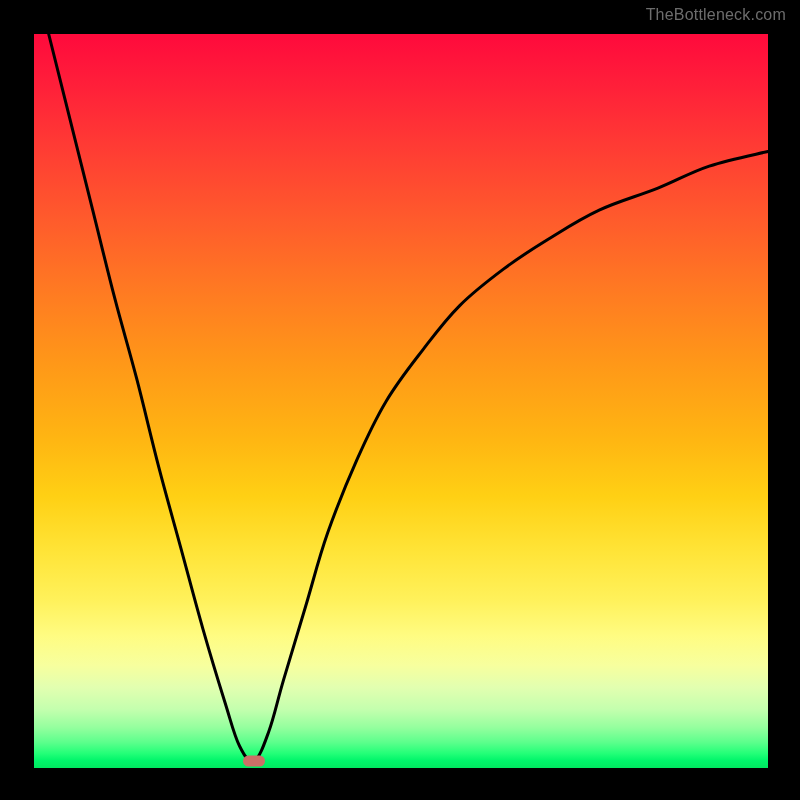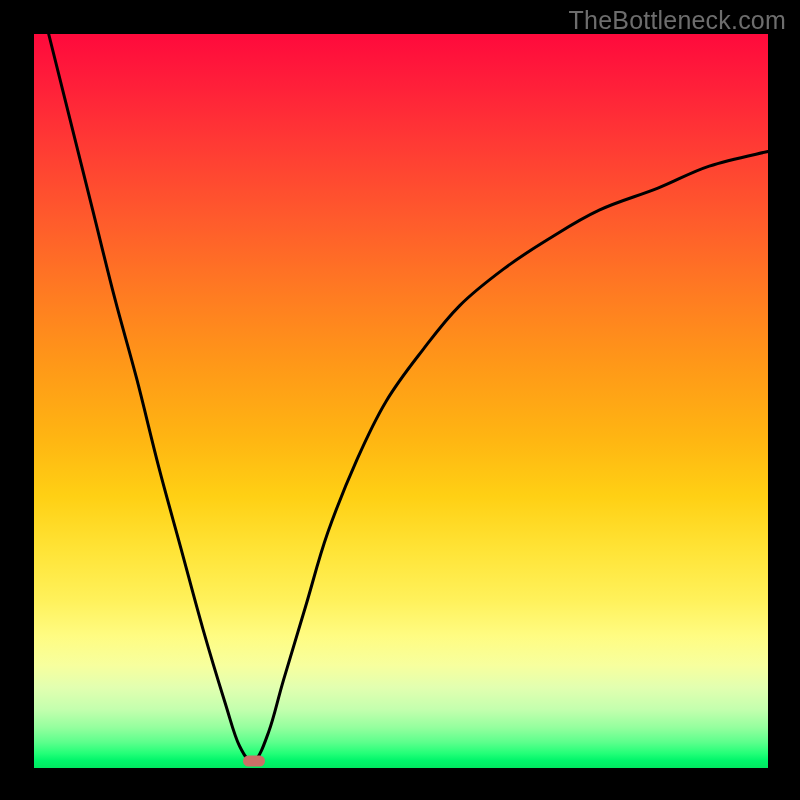--- a/index.html
+++ b/index.html
@@ -47,21 +47,21 @@
       #24ff78 98%,
       #00f56a 99%,
       #00e860 100%
     );
   }
   .watermark {
     position: absolute;
     top: 6px;
     right: 14px;
     color: #6d6d6d;
-    font-size: 25px;
+    font-size: 16px;
     font-weight: 400;
     letter-spacing: 0.2px;
     user-select: none;
   }
   svg.curve {
     position: absolute;
     left: 0;
     top: 0;
     width: 734px;
     height: 734px;

